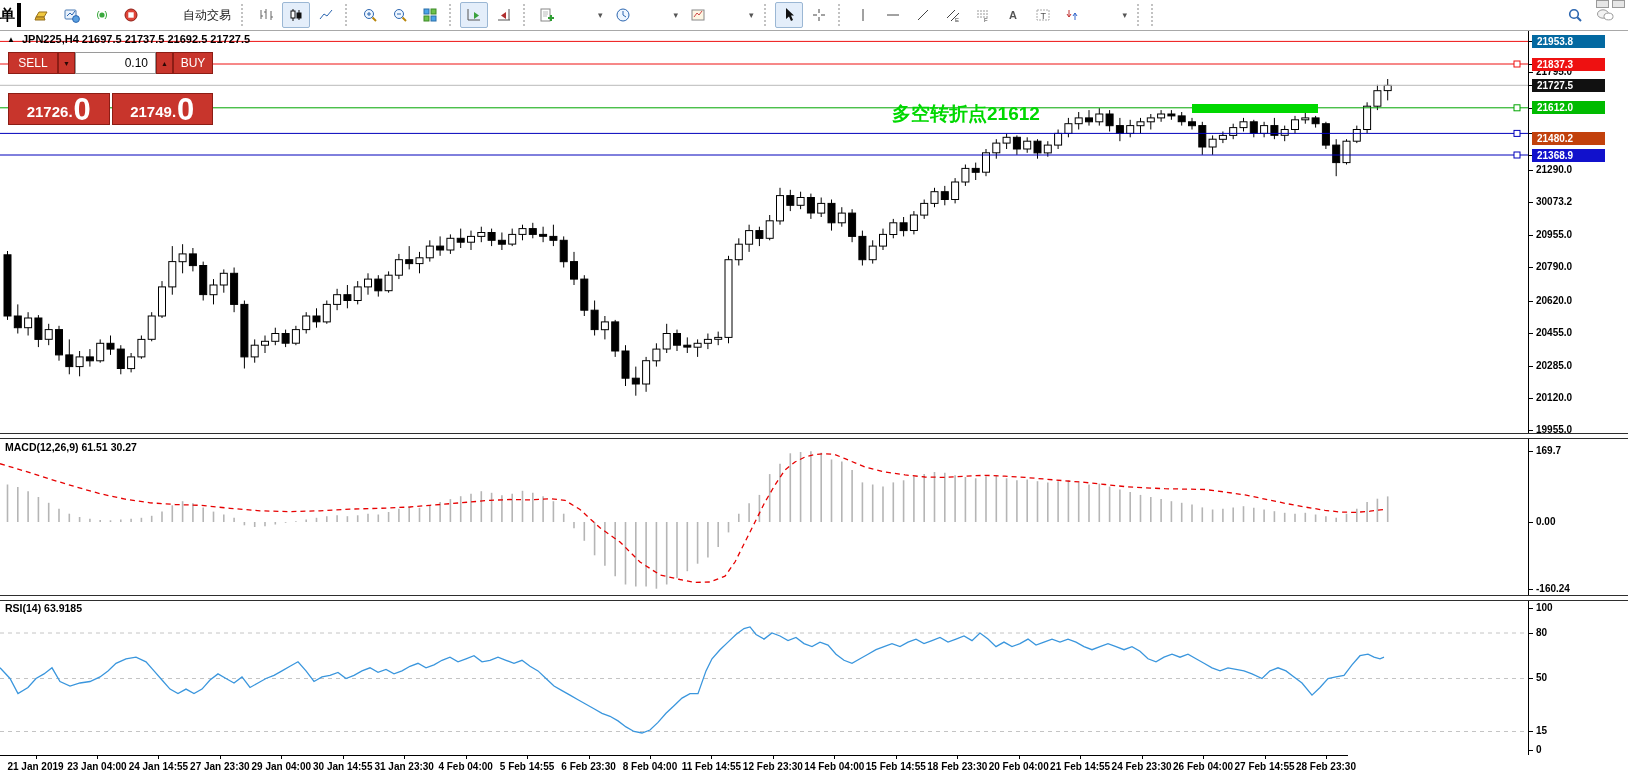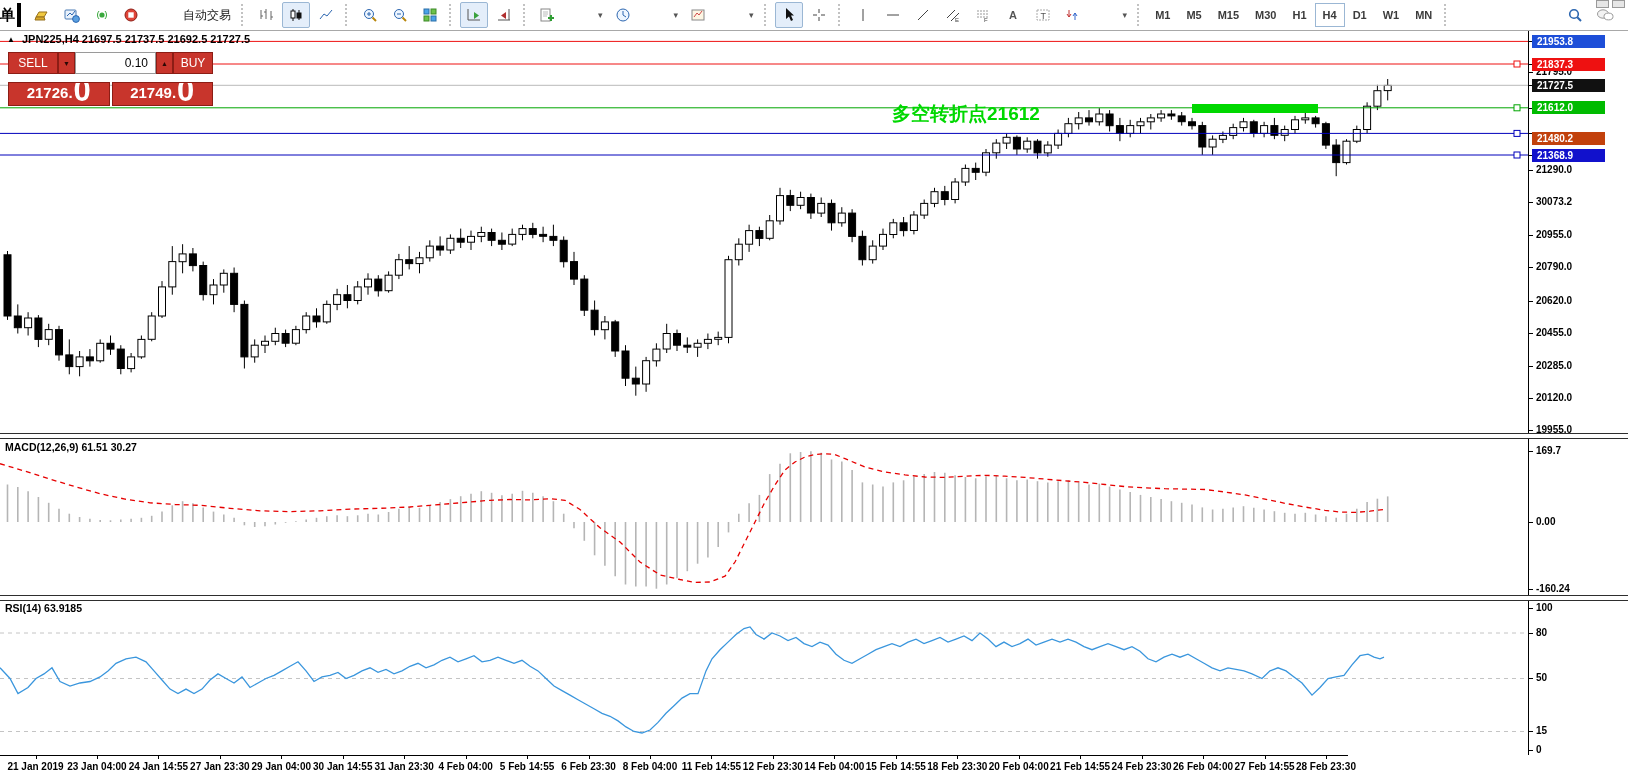--- a/index.html
+++ b/index.html
@@ -42,21 +42,21 @@
   #annotation{position:absolute;z-index:11;font-size:19px;font-weight:700;white-space:nowrap;}
   #trade{position:absolute;left:8px;top:52px;width:205px;z-index:20;}
   #trade .row1{display:flex;height:22px;}
   .tp-red{background:#c8352c;border:1px solid #8c1d15;color:#fff;}
   #tp-sell{width:48px;display:flex;align-items:center;justify-content:center;font-size:12px;}
   #tp-buy{flex:1;display:flex;align-items:center;justify-content:center;font-size:12px;}
   .tp-spin{width:15px;display:flex;align-items:center;justify-content:center;
     font-size:7px;color:#2b0805;}
   #tp-vol{width:72px;background:#fff;border:1px solid #9a9a9a;font-size:12px;color:#000;
     text-align:right;padding:0 7px 0 0;line-height:20px;}
-  #trade .row2{display:flex;height:24px;margin-top:8px;}
+  #trade .row2{display:flex;height:32px;margin-top:19px;}
   .tp-price{flex:1;display:flex;align-items:flex-end;justify-content:center;overflow:hidden;}
   .tp-price .sm{font-size:15px;font-weight:700;line-height:24px;}
   .tp-price .bg{font-size:31px;font-weight:700;line-height:29px;margin-left:1px;}
   #tp-price-sell{margin-right:2px;}
   svg text{font-family:"Liberation Sans",sans-serif;}
 </style>
 </head>
 <body>
 
 <svg id="gfx" width="1628" height="776">
@@ -650,31 +650,20 @@
       </svg>
   </div>
   <div class="tbtn wide">
     <svg width="16" height="16" viewBox="0 0 16 16">
         <path d="M5 3v7 M5 10l-2 -3 M5 10l2 -3" stroke="#c23333" fill="none"></path>
         <path d="M11 13V6 M11 6l-2 3 M11 6l2 3" stroke="#3366cc" fill="none"></path>
       </svg>
     <span class="caret">▾</span>
   </div>
   <span class="sep"></span>
-  <div id="tf-group" style="display:flex;align-items:center;">
-      <div class="tfbtn">M1</div>
-      <div class="tfbtn">M5</div>
-      <div class="tfbtn">M15</div>
-      <div class="tfbtn">M30</div>
-      <div class="tfbtn">H1</div>
-      <div class="tfbtn active">H4</div>
-      <div class="tfbtn">D1</div>
-      <div class="tfbtn">W1</div>
-      <div class="tfbtn">MN</div>
-    </div>
   <span class="sep"></span>
   <div style="margin-left:auto;display:flex;align-items:center;margin-right:8px;">
     <div class="tbtn">
       <svg width="16" height="16" viewBox="0 0 16 16">
           <circle cx="7" cy="7" r="4.3" fill="none" stroke="#2c66b0" stroke-width="1.6"></circle>
           <line x1="10.3" y1="10.3" x2="14" y2="14" stroke="#2c66b0" stroke-width="2"></line>
         </svg>
     </div>
     <div class="tbtn">
       <svg width="18" height="16" viewBox="0 0 18 16">
@@ -735,21 +724,21 @@
     <div class="plabel" style="top: 264.507px;">20620.0</div>
     <div class="ptick" style="top: 302.564px;"></div>
     <div class="plabel" style="top: 296.564px;">20455.0</div>
     <div class="ptick" style="top: 335.593px;"></div>
     <div class="plabel" style="top: 329.593px;">20285.0</div>
     <div class="ptick" style="top: 367.651px;"></div>
     <div class="plabel" style="top: 361.651px;">20120.0</div>
     <div class="ptick" style="top: 399.708px;"></div>
     <div class="plabel" style="top: 393.708px;">19955.0</div>
     <div class="ptick" style="top: 11.3655px;"></div>
-    <div class="badge" style="top: 4.86546px; background: #1d4ed8;">21953.8</div>
+    <div class="badge" style="top: 4.86546px; background: #0369a1;">21953.8</div>
     <div class="ptick" style="top: 34px;"></div>
     <div class="badge" style="top: 27.5px; background: rgb(238, 17, 17);">21837.3</div>
     <div class="ptick" style="top: 55.3328px;"></div>
     <div class="badge" style="top: 48.8328px; background: rgb(17, 17, 17);">21727.5</div>
     <div class="ptick" style="top: 77.7731px;"></div>
     <div class="badge" style="top: 71.2731px; background: rgb(0, 187, 0);">21612.0</div>
     <div class="ptick" style="top: 103.38px;"></div>
     <div class="badge" style="top: 102px; background: #c2410c;">21480.2</div>
     <div class="ptick" style="top: 125.004px;"></div>
     <div class="badge" style="top: 118.504px; background: rgb(17, 17, 204);">21368.9</div>

